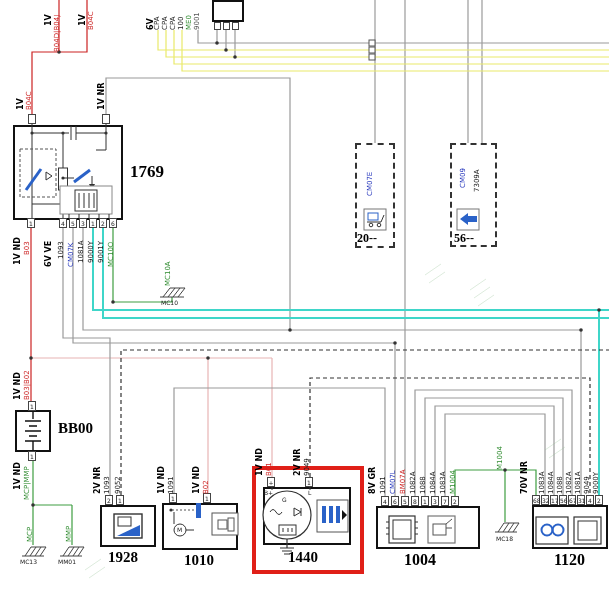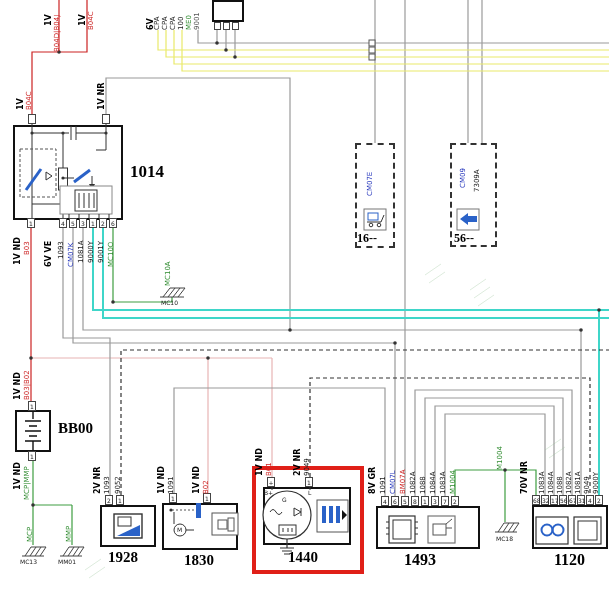--- a/index.html
+++ b/index.html
@@ -266,21 +266,21 @@
   <div class="vl blue" style="left:67px;top:233px;height:34px">CM07K</div>
   <div class="vl" style="left:77px;top:233px;height:30px">1081A</div>
   <div class="vl" style="left:87px;top:233px;height:30px">9000Y</div>
   <div class="vl" style="left:97px;top:233px;height:30px">9001Y</div>
   <div class="vl green" style="left:107px;top:233px;height:34px">MC10O</div>
 
   <div class="vl green" style="left:164px;top:246px;height:40px">MC10A</div>
   <div class="tiny" style="left:161px;top:299px">MC10</div>
 
   <div class="vl blue" style="left:366px;top:148px;height:48px">CM07E</div>
-  <div class="cnum mid" style="left:357px;top:231px">16--</div>
+  <div class="cnum mid" style="left:357px;top:231px">20--</div>
   <div class="vl blue" style="left:459px;top:148px;height:40px">CM09</div>
   <div class="vl" style="left:473px;top:148px;height:44px">7309A</div>
   <div class="cnum mid" style="left:454px;top:231px">56--</div>
 
   <div class="vl vb" style="left:13px;top:368px;height:32px">1V ND</div>
   <div class="vl red" style="left:23px;top:362px;height:38px">B03|B02</div>
   <div class="vl vb" style="left:13px;top:458px;height:32px">1V ND</div>
   <div class="vl green" style="left:23px;top:458px;height:42px">MCP|MMP</div>
   <div class="vl green" style="left:26px;top:510px;height:32px">MCP</div>
   <div class="vl green" style="left:65px;top:510px;height:32px">MMP</div>
@@ -316,26 +316,26 @@
 
   <div class="vl vb" style="left:520px;top:456px;height:38px">70V NR</div>
   <div class="vl" style="left:538px;top:464px;height:30px">1083A</div>
   <div class="vl" style="left:547px;top:464px;height:30px">1084A</div>
   <div class="vl" style="left:556px;top:468px;height:26px">1088</div>
   <div class="vl" style="left:565px;top:464px;height:30px">1082A</div>
   <div class="vl" style="left:574px;top:464px;height:30px">1081A</div>
   <div class="vl" style="left:583px;top:468px;height:26px">9049</div>
   <div class="vl" style="left:592px;top:464px;height:30px">9000Y</div>
 
-  <div class="cnum big" style="left:130px;top:162px">1014</div>
+  <div class="cnum big" style="left:130px;top:162px">1769</div>
   <div class="cnum" style="left:58px;top:420px;font-size:15px">BB00</div>
   <div class="cnum" style="left:108px;top:549px;font-size:15px">1928</div>
-  <div class="cnum" style="left:184px;top:552px;font-size:15px">1830</div>
+  <div class="cnum" style="left:184px;top:552px;font-size:15px">1010</div>
   <div class="cnum" style="left:288px;top:549px;font-size:15px">1440</div>
-  <div class="cnum" style="left:404px;top:551px">1493</div>
+  <div class="cnum" style="left:404px;top:551px">1004</div>
   <div class="cnum" style="left:554px;top:551px">1120</div>
 
   <div class="tiny" style="left:264px;top:489px">B+</div>
   <div class="tiny" style="left:308px;top:489px">L</div>
   <div class="tiny" style="left:282px;top:496px">G</div>
   <div class="tiny" style="left:177px;top:526px">M</div>
 
 </div>
 
 </body></html>

